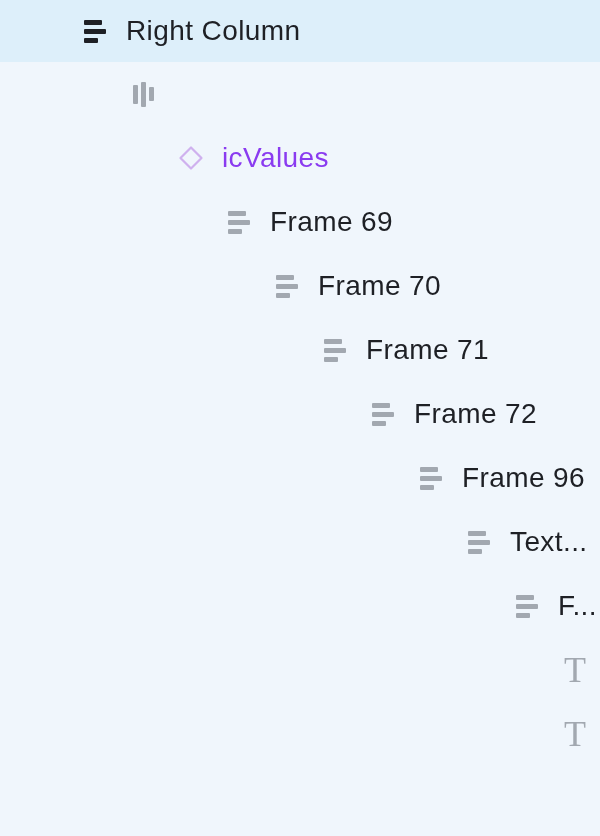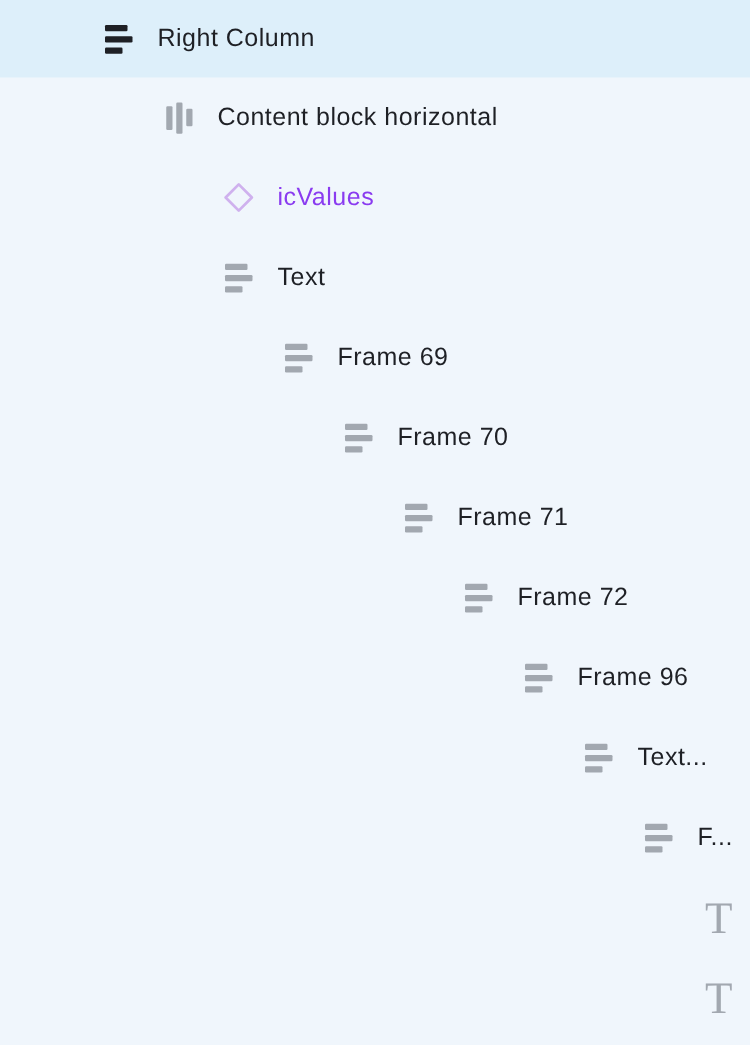--- a/index.html
+++ b/index.html
@@ -30,21 +30,21 @@
     flex:0 0 22px;width:22px;
     display:flex;align-items:center;justify-content:center;
     margin-right:20px;
   }
   .icon-slot svg{display:block;overflow:visible;}
   .icon-dark{color:var(--text-dark);}
   .icon-gray{color:var(--icon-gray);}
   .glyph{fill:currentColor;}
   .diamond-path{fill:none;stroke:var(--diamond-stroke);stroke-width:2.2;stroke-linejoin:round;}
   .label{
-    font-size:20px;letter-spacing:0.4px;line-height:1;
+    font-size:28px;letter-spacing:0.4px;line-height:1;
     color:var(--text-dark);
   }
   .label.purple{color:var(--accent-purple);}
   .t-glyph{
     font-family:"Liberation Serif",serif;
     font-size:36px;line-height:1;
     color:var(--icon-gray);
   }
 </style>
 </head>
@@ -64,42 +64,31 @@
   </div>
 
   <div class="row" style="--d:1">
     <span class="icon-slot icon-gray">
       <svg width="21" height="25" viewBox="0 0 21 25">
           <rect class="glyph" x="0" y="3" width="5" height="19" rx="1"></rect>
           <rect class="glyph" x="8" y="0" width="5" height="25" rx="1"></rect>
           <rect class="glyph" x="16" y="5" width="5" height="14" rx="1"></rect>
         </svg>
     </span>
-    <span class="label">Content block horizontal</span>
   </div>
 
   <div class="row" style="--d:2">
     <span class="icon-slot">
       <svg width="26" height="26" viewBox="0 0 26 26">
           <path class="diamond-path" d="M13 2.5 L23.5 13 L13 23.5 L2.5 13 Z"></path>
         </svg>
     </span>
     <span class="label purple">icValues</span>
   </div>
 
-  <div class="row" style="--d:2">
-    <span class="icon-slot icon-gray">
-      <svg width="22" height="23" viewBox="0 0 22 23">
-          <rect class="glyph" x="0" y="0" width="18" height="5" rx="1"></rect>
-          <rect class="glyph" x="0" y="9" width="22" height="5" rx="1"></rect>
-          <rect class="glyph" x="0" y="18" width="14" height="5" rx="1"></rect>
-        </svg>
-    </span>
-    <span class="label">Text</span>
-  </div>
 
   <div class="row" style="--d:3">
     <span class="icon-slot icon-gray">
       <svg width="22" height="23" viewBox="0 0 22 23">
           <rect class="glyph" x="0" y="0" width="18" height="5" rx="1"></rect>
           <rect class="glyph" x="0" y="9" width="22" height="5" rx="1"></rect>
           <rect class="glyph" x="0" y="18" width="14" height="5" rx="1"></rect>
         </svg>
     </span>
     <span class="label">Frame 69</span>

